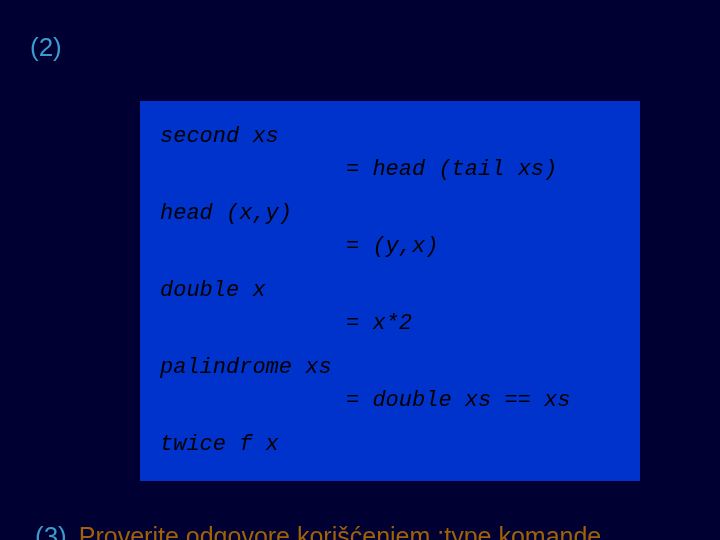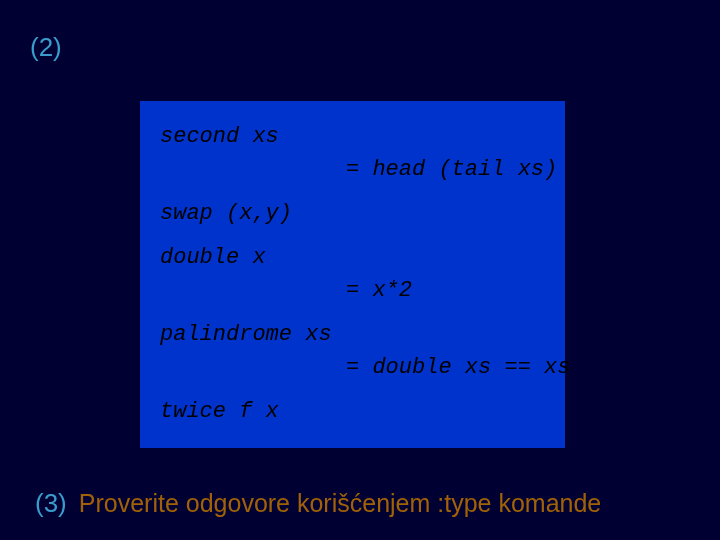--- a/index.html
+++ b/index.html
@@ -22,21 +22,21 @@
     }
     .marker-2 {
       color: #3a9ccc;
       font-size: 26px;
       font-weight: normal;
     }
     .code-box {
       background-color: #0033cc;
       margin-top: 38px;
       margin-left: 110px;
-      width: 425px;
+      width: 500px;
       padding: 14px 20px 14px 20px;
     }
     .code-row {
       display: flex;
       font-family: "Courier New", Courier, monospace;
       font-style: italic;
       font-size: 22px;
       color: #000000;
       line-height: 1.0;
       padding: 11px 0;
@@ -73,21 +73,22 @@
 
 <div class="slide">
   <div class="marker-2">(2)</div>
 
   <div class="code-box">
     <div class="code-row">
       <span class="code-lhs">second xs</span>
       <span class="code-rhs">= head (tail xs)</span>
     </div>
     <div class="code-row">
-      <span class="code-lhs">swap (x,y)</span>
+      <span class="code-lhs">head (x,y)</span>
+      <span class="code-rhs">= (y,x)</span>
     </div>
     <div class="code-row">
       <span class="code-lhs">double x</span>
       <span class="code-rhs">= x*2</span>
     </div>
     <div class="code-row">
       <span class="code-lhs">palindrome xs</span>
       <span class="code-rhs">= double xs == xs</span>
     </div>
     <div class="code-row">

